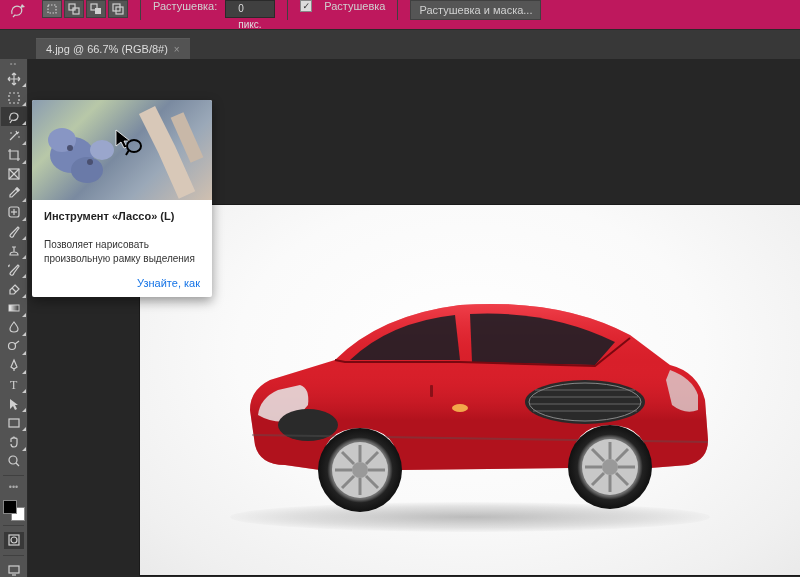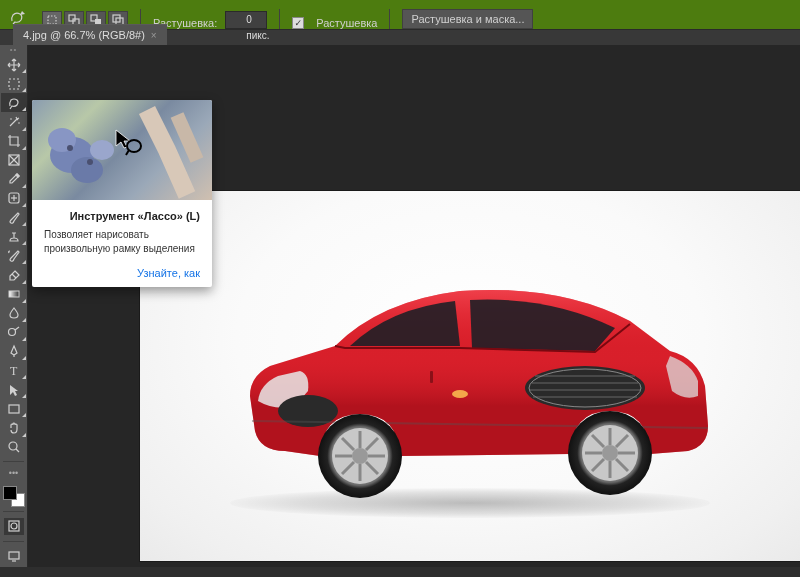--- a/index.html
+++ b/index.html
@@ -1,30 +1,30 @@
 <!DOCTYPE html>
 <html><head>
   <meta charset="utf-8">
   <style>
     * { margin: 0; padding: 0; box-sizing: border-box; }
     body { width: 800px; height: 577px; background: #2e2e2e; font-family: "Segoe UI", Tahoma, sans-serif; font-size: 11px; color: #ccc; overflow: hidden; position: relative; }
     
-    .options-bar { height: 30px; background: #4d7c0f; border-bottom: 1px solid #2a2a2a; display: flex; align-items: flex-end; padding: 0 6px; gap: 8px; }
+    .options-bar { height: 30px; background: #be185d; border-bottom: 1px solid #2a2a2a; display: flex; align-items: flex-start; padding: 0 6px; gap: 8px; }
     .options-bar .tool-icon { width: 22px; height: 22px; display: flex; align-items: center; justify-content: center; }
     .options-bar .sel-group { display: flex; gap: 2px; margin-left: 6px; }
     .options-bar .sel-btn { width: 20px; height: 18px; background: #555; border: 1px solid #404040; display: flex; align-items: center; justify-content: center; }
     .options-bar .sel-btn.active { background: #666; }
     .options-bar .divider { width: 1px; height: 20px; background: #404040; margin: 0 4px; }
     .options-bar .label { color: #d0d0d0; font-size: 11px; }
-    .options-bar .input-box { width: 34px; height: 18px; background: #404040; border: 1px solid #2a2a2a; color: #ddd; font-size: 10px; padding: 0 20px; line-height: 16px; }
+    .options-bar .input-box { width: 50px; height: 18px; background: #404040; border: 1px solid #2a2a2a; color: #ddd; font-size: 10px; padding: 0 12px; line-height: 16px; }
     .options-bar .checkbox { width: 12px; height: 12px; background: #ddd; border: 1px solid #888; display: inline-flex; align-items: center; justify-content: center; margin-right: 4px; }
     .options-bar .checkbox::after { content: "✓"; color: #333; font-size: 9px; }
     .options-bar .btn { background: #555; border: 1px solid #404040; padding: 2px 8px; color: #d0d0d0; font-size: 11px; height: 20px; line-height: 14px; }
     
-    .tab-bar { height: 15px; background: #383838; display: flex; align-items: flex-end; padding-left: 13px; }
+    .tab-bar { height: 29px; background: #383838; display: flex; align-items: flex-end; padding-left: 36px; }
     .tab { background: #535353; color: #ddd; font-size: 11px; padding: 4px 10px; display: flex; align-items: center; gap: 6px; border-top: 1px solid #5a5a5a; }
     .tab .close { color: #999; font-size: 10px; }
     
     .main { display: flex; height: calc(100% - 55px); }
     
     .toolbar { width: 28px; background: #535353; display: flex; flex-direction: column; padding-top: 2px; border-right: 1px solid #2a2a2a; }
     .toolbar .drag { text-align: center; color: #888; font-size: 8px; line-height: 6px; margin-bottom: 2px; letter-spacing: 1px; }
     .toolbar .tool { width: 26px; height: 20px; display: flex; align-items: center; justify-content: center; margin: 0 auto; position: relative; cursor: pointer; }
     .toolbar .tool.active { background: #383838; }
     .toolbar .tool .corner { position: absolute; bottom: 1px; right: 1px; width: 0; height: 0; border-style: solid; border-width: 0 0 4px 4px; border-color: transparent transparent #ccc transparent; }
@@ -39,21 +39,21 @@
     .canvas { position: absolute; left: 112px; top: 146px; width: 660px; height: 370px; background: radial-gradient(ellipse at 50% 40%, #fff 0%, #fafafa 50%, #f0f0f0 85%, #eaeaea 100%); box-shadow: 0 0 0 1px #1a1a1a; }
     
     .car { position: absolute; left: 60px; top: 55px; width: 540px; height: 280px; }
     .car-shadow { position: absolute; bottom: 8px; left: 30px; width: 480px; height: 30px; background: radial-gradient(ellipse, rgba(0,0,0,0.25) 0%, rgba(0,0,0,0.1) 50%, transparent 75%); border-radius: 50%; }
     .car-body { position: absolute; left: 0; top: 0; width: 100%; height: 100%; }
     
     .tooltip-card { position: absolute; left: 32px; top: 100px; width: 180px; background: #fff; border-radius: 2px; box-shadow: 0 4px 12px rgba(0,0,0,0.4); z-index: 10; overflow: hidden; }
     .tooltip-img { width: 100%; height: 100px; background: linear-gradient(135deg, #8a9cb0 0%, #b8c8a8 25%, #7a8aa0 50%, #9aa8b8 70%, #d0c0b0 100%); position: relative; }
     .tooltip-cursor { position: absolute; top: 28px; left: 82px; }
     .tooltip-body { padding: 10px 12px 8px; }
-    .tooltip-title { color: #222; font-weight: bold; font-size: 11px; margin-bottom: 6px; text-align: right; }
+    .tooltip-title { color: #222; font-weight: bold; font-size: 11px; margin-bottom: 16px; }
     .tooltip-desc { color: #333; font-size: 10px; line-height: 1.4; margin-bottom: 11px; }
     .tooltip-link { color: #1473e6; font-size: 11px; font-weight: 500; text-align: right; cursor: pointer; }
     
     svg { display: block; }
     .ic { fill: none; stroke: #d0d0d0; stroke-width: 1.2; }
     .icf { fill: #d0d0d0; }
   </style>
 </head>
 <body>
 

